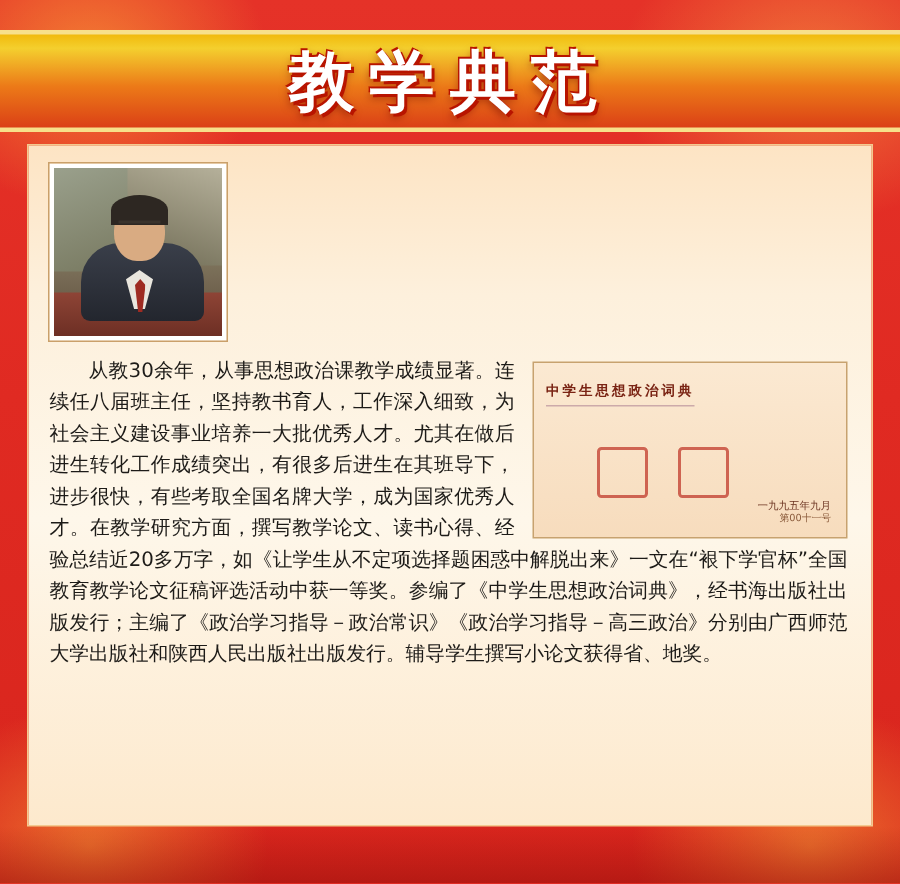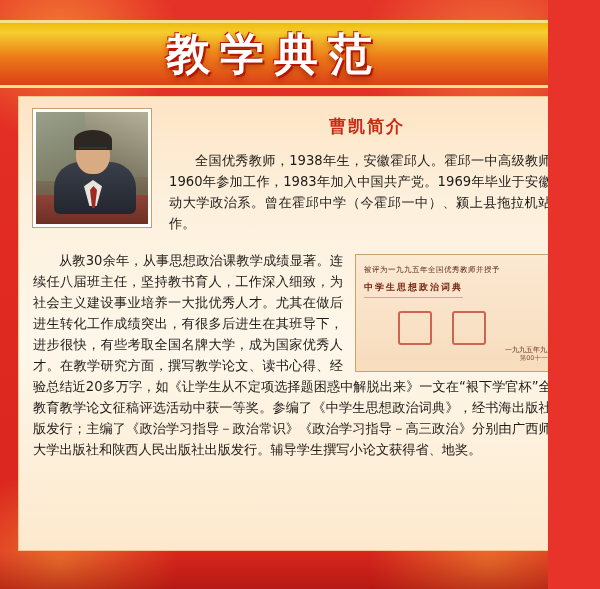--- a/index.html
+++ b/index.html
@@ -8,21 +8,21 @@
   }
   body {
     width: 600px;
     height: 589px;
     overflow: hidden;
     font-family: "DejaVu Sans", "Liberation Sans", sans-serif;
     background: #e8332a;
   }
   .poster {
     position: relative;
-    width: 548px;
+    width: 600px;
     height: 589px;
     background: linear-gradient(180deg, #e53228 0%, #e02a22 45%, #d8251d 100%);
     box-sizing: border-box;
     overflow: hidden;
   }
   
   .glow-tl {
     position: absolute;
     left: -60px; top: -60px;
     width: 240px; height: 200px;
@@ -292,29 +292,24 @@
         <div class="bg-left"></div>
         <div class="bg-right"></div>
         <div class="floor"></div>
         <div class="body"></div>
         <div class="shirt"></div>
         <div class="tie"></div>
         <div class="head"></div>
         <div class="hair"></div>
         <div class="glasses"></div>
       </div>
-      <div class="head-right">
-        <div class="section-title">曹凯简介</div>
-        <p class="para indent">全国优秀教师，1938年生，安徽霍邱人。霍邱一中高级教师。1960年参加工作，1983年加入中国共产党。1969年毕业于安徽劳动大学政治系。曾在霍邱中学（今霍邱一中）、颍上县拖拉机站工作。</p>
-      </div>
     </div>
 
     <div class="body-text">
       <div class="cert">
-        <div class="cert-line">被评为一九九五年全国优秀教师并授予</div>
         <div class="cert-big">中学生思想政治词典</div>
         <div class="seal s1"></div>
         <div class="seal s2"></div>
         <div class="cert-date">一九九五年九月</div>
         <div class="cert-no">第00十一号</div>
       </div>
 
       <p class="para indent">从教30余年，从事思想政治课教学成绩显著。连续任八届班主任，坚持教书育人，工作深入细致，为社会主义建设事业培养一大批优秀人才。尤其在做后进生转化工作成绩突出，有很多后进生在其班导下，进步很快，有些考取全国名牌大学，成为国家优秀人才。在教学研究方面，撰写教学论文、读书心得、经验总结近20多万字，如《让学生从不定项选择题困惑中解脱出来》一文在“裉下学官杯”全国教育教学论文征稿评选活动中获一等奖。参编了《中学生思想政治词典》，经书海出版社出版发行；主编了《政治学习指导－政治常识》《政治学习指导－高三政治》分别由广西师范大学出版社和陕西人民出版社出版发行。辅导学生撰写小论文获得省、地奖。</p>
     </div>
   </div>

